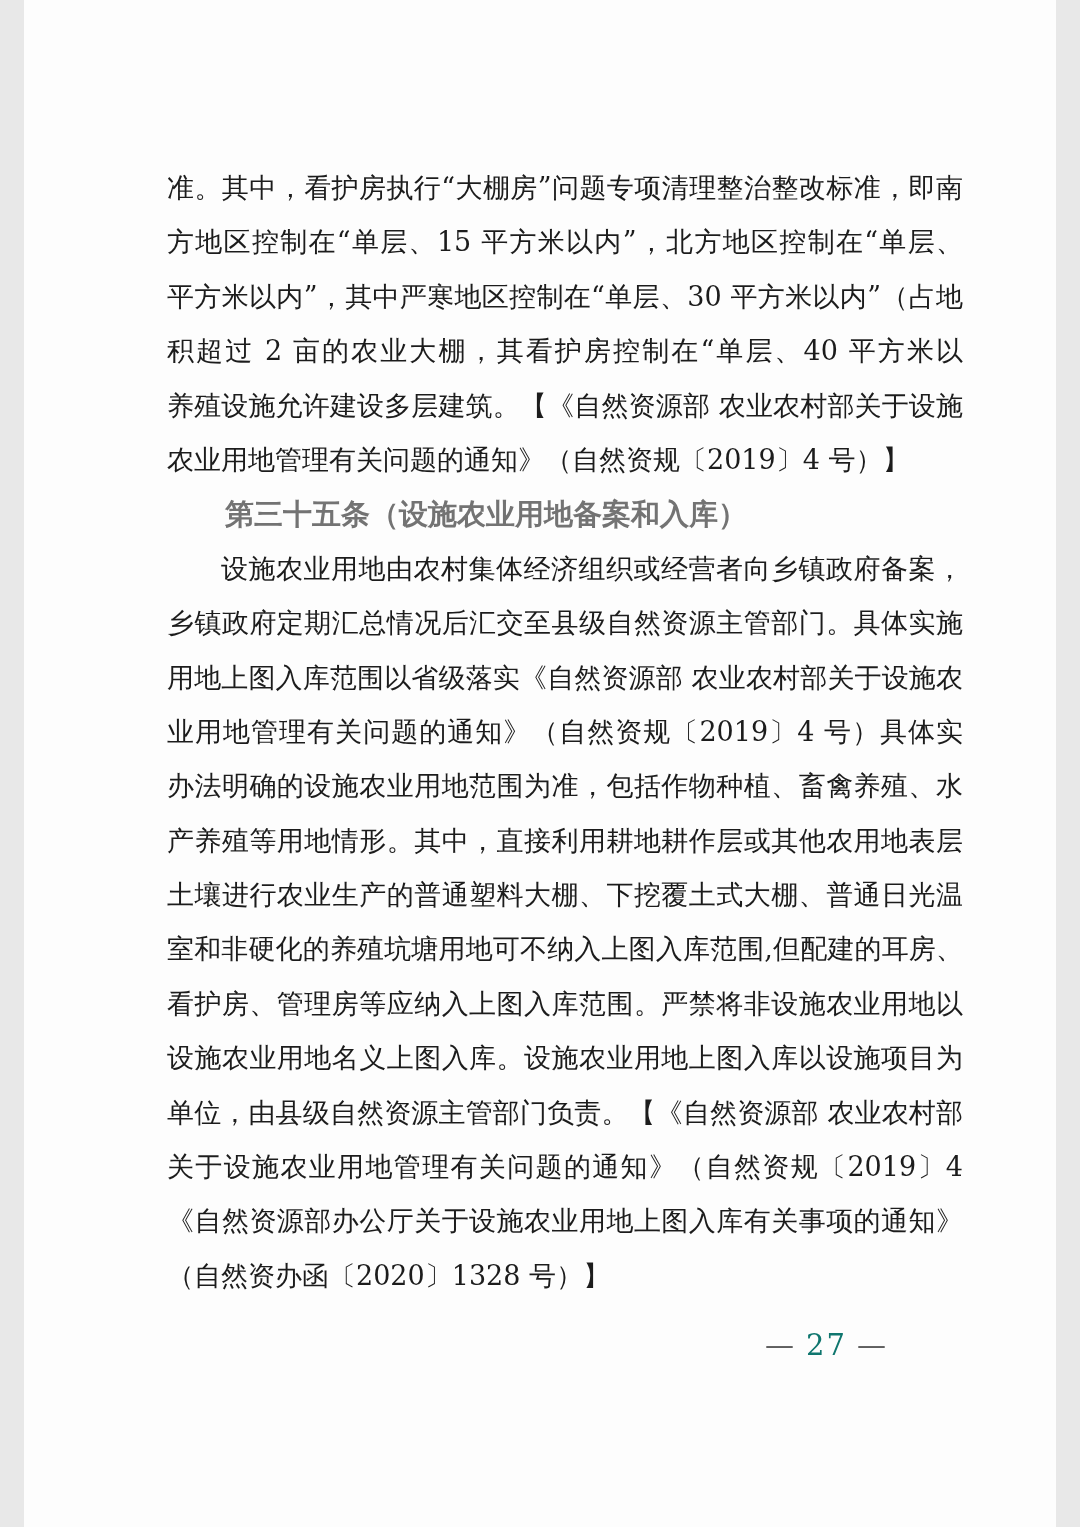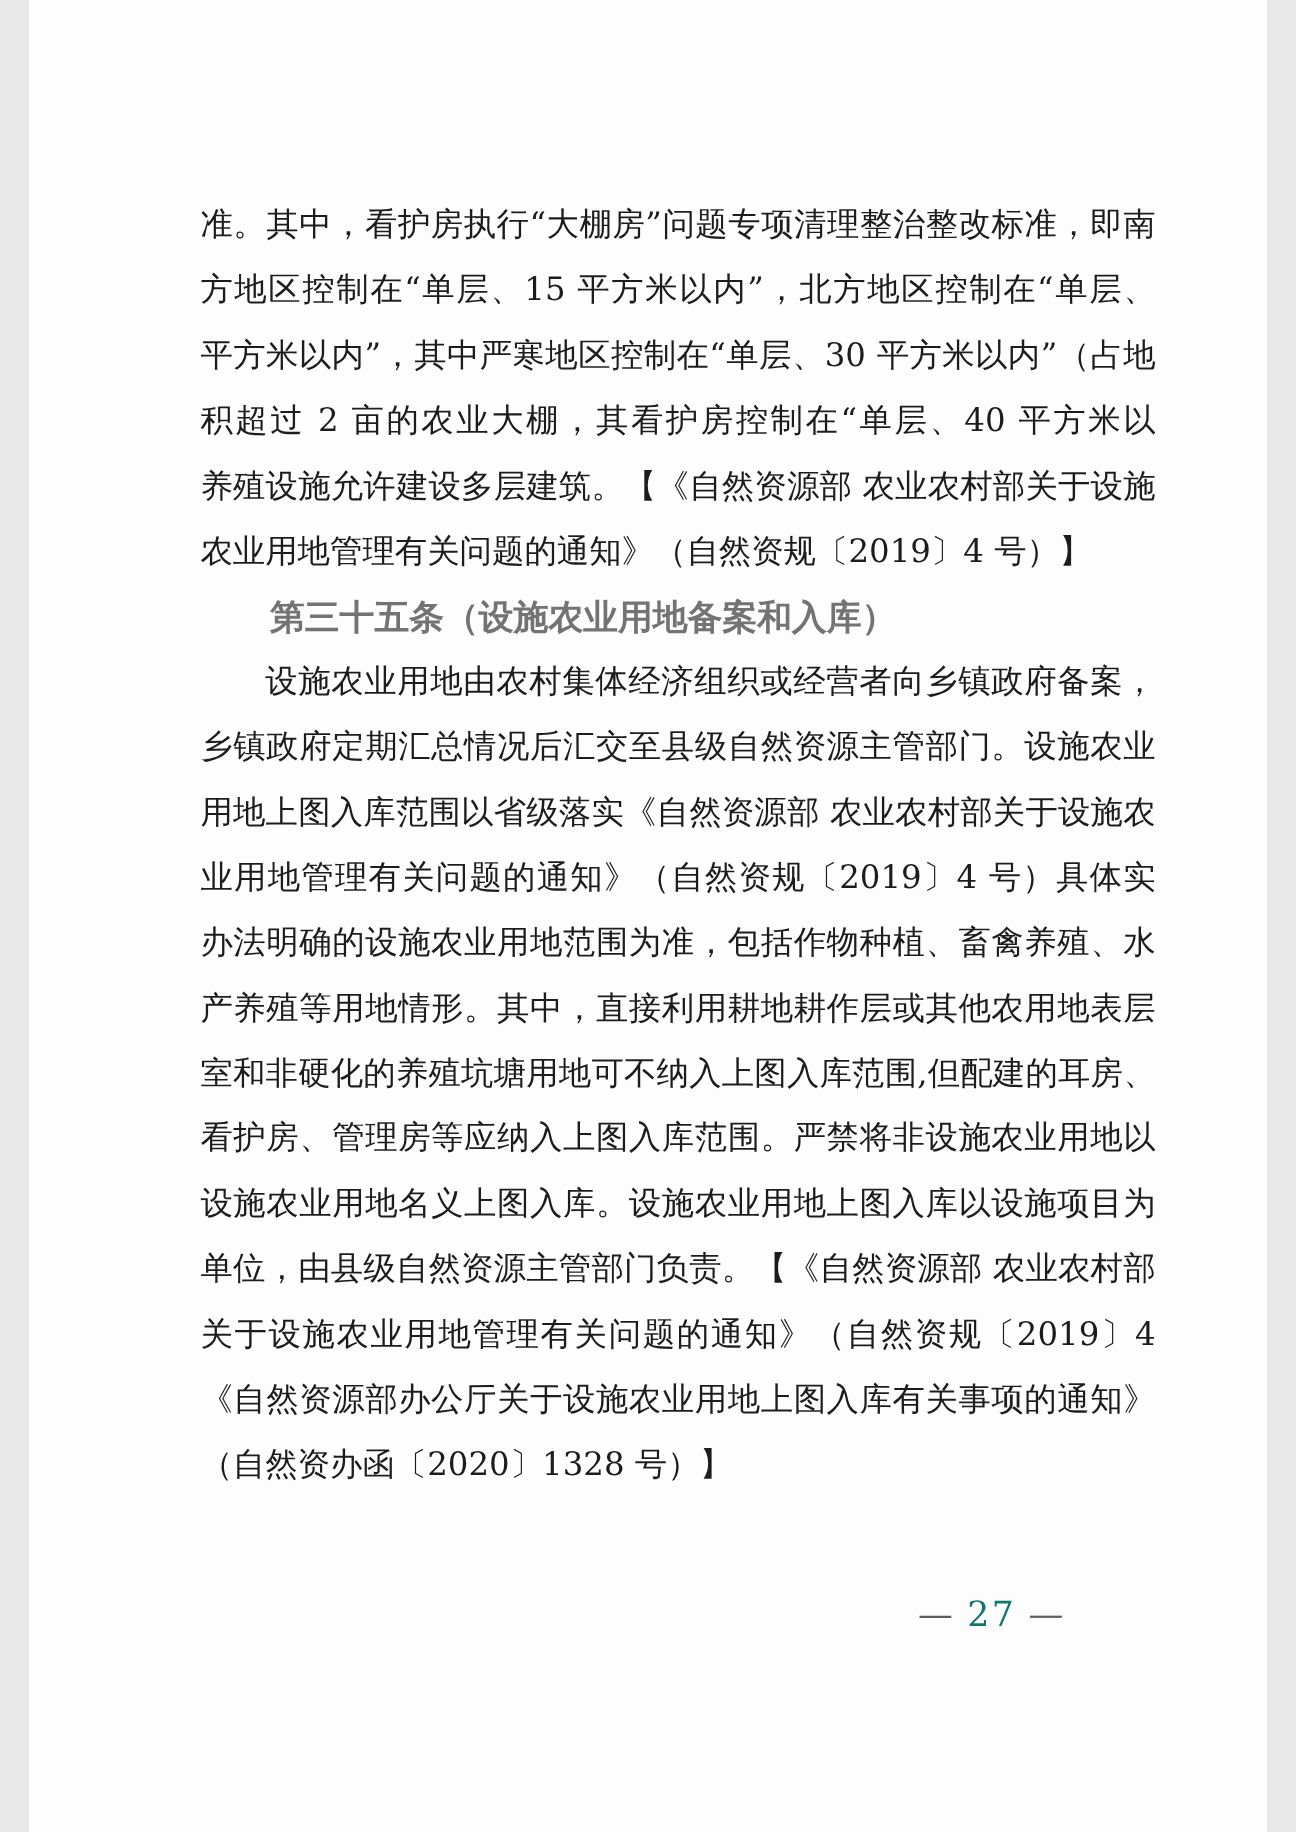--- a/index.html
+++ b/index.html
@@ -74,25 +74,26 @@
 
   <div class="textblock">
     <div class="line">准。其中，看护房执行“大棚房”问题专项清理整治整改标准，即南</div>
     <div class="line">方地区控制在“单层、15 平方米以内”，北方地区控制在“单层、22.5</div>
     <div class="line">平方米以内”，其中严寒地区控制在“单层、30 平方米以内”（占地面</div>
     <div class="line">积超过 2 亩的农业大棚，其看护房控制在“单层、40 平方米以内”）。</div>
     <div class="line">养殖设施允许建设多层建筑。【《自然资源部 农业农村部关于设施</div>
     <div class="line para-end">农业用地管理有关问题的通知》（自然资规〔2019〕4 号）】</div>
     <div class="line heading">第三十五条（设施农业用地备案和入库）</div>
     <div class="line indent">设施农业用地由农村集体经济组织或经营者向乡镇政府备案，</div>
-    <div class="line">乡镇政府定期汇总情况后汇交至县级自然资源主管部门。设施农业</div>
+    <div class="line">乡镇政府定期汇总情况后汇交至县级自然资源主管部门。具体实施</div>
     <div class="line">用地上图入库范围以省级落实《自然资源部 农业农村部关于设施农</div>
     <div class="line">业用地管理有关问题的通知》（自然资规〔2019〕4 号）具体实施</div>
     <div class="line">办法明确的设施农业用地范围为准，包括作物种植、畜禽养殖、水</div>
     <div class="line">产养殖等用地情形。其中，直接利用耕地耕作层或其他农用地表层</div>
+    <div class="line">土壤进行农业生产的普通塑料大棚、下挖覆土式大棚、普通日光温</div>
     <div class="line">室和非硬化的养殖坑塘用地可不纳入上图入库范围,但配建的耳房、</div>
     <div class="line">看护房、管理房等应纳入上图入库范围。严禁将非设施农业用地以</div>
     <div class="line">设施农业用地名义上图入库。设施农业用地上图入库以设施项目为</div>
     <div class="line">单位，由县级自然资源主管部门负责。【《自然资源部 农业农村部</div>
     <div class="line">关于设施农业用地管理有关问题的通知》（自然资规〔2019〕4 号）、</div>
     <div class="line">《自然资源部办公厅关于设施农业用地上图入库有关事项的通知》</div>
     <div class="line para-end">（自然资办函〔2020〕1328 号）】</div>
   </div>
 
   <div class="footer">

